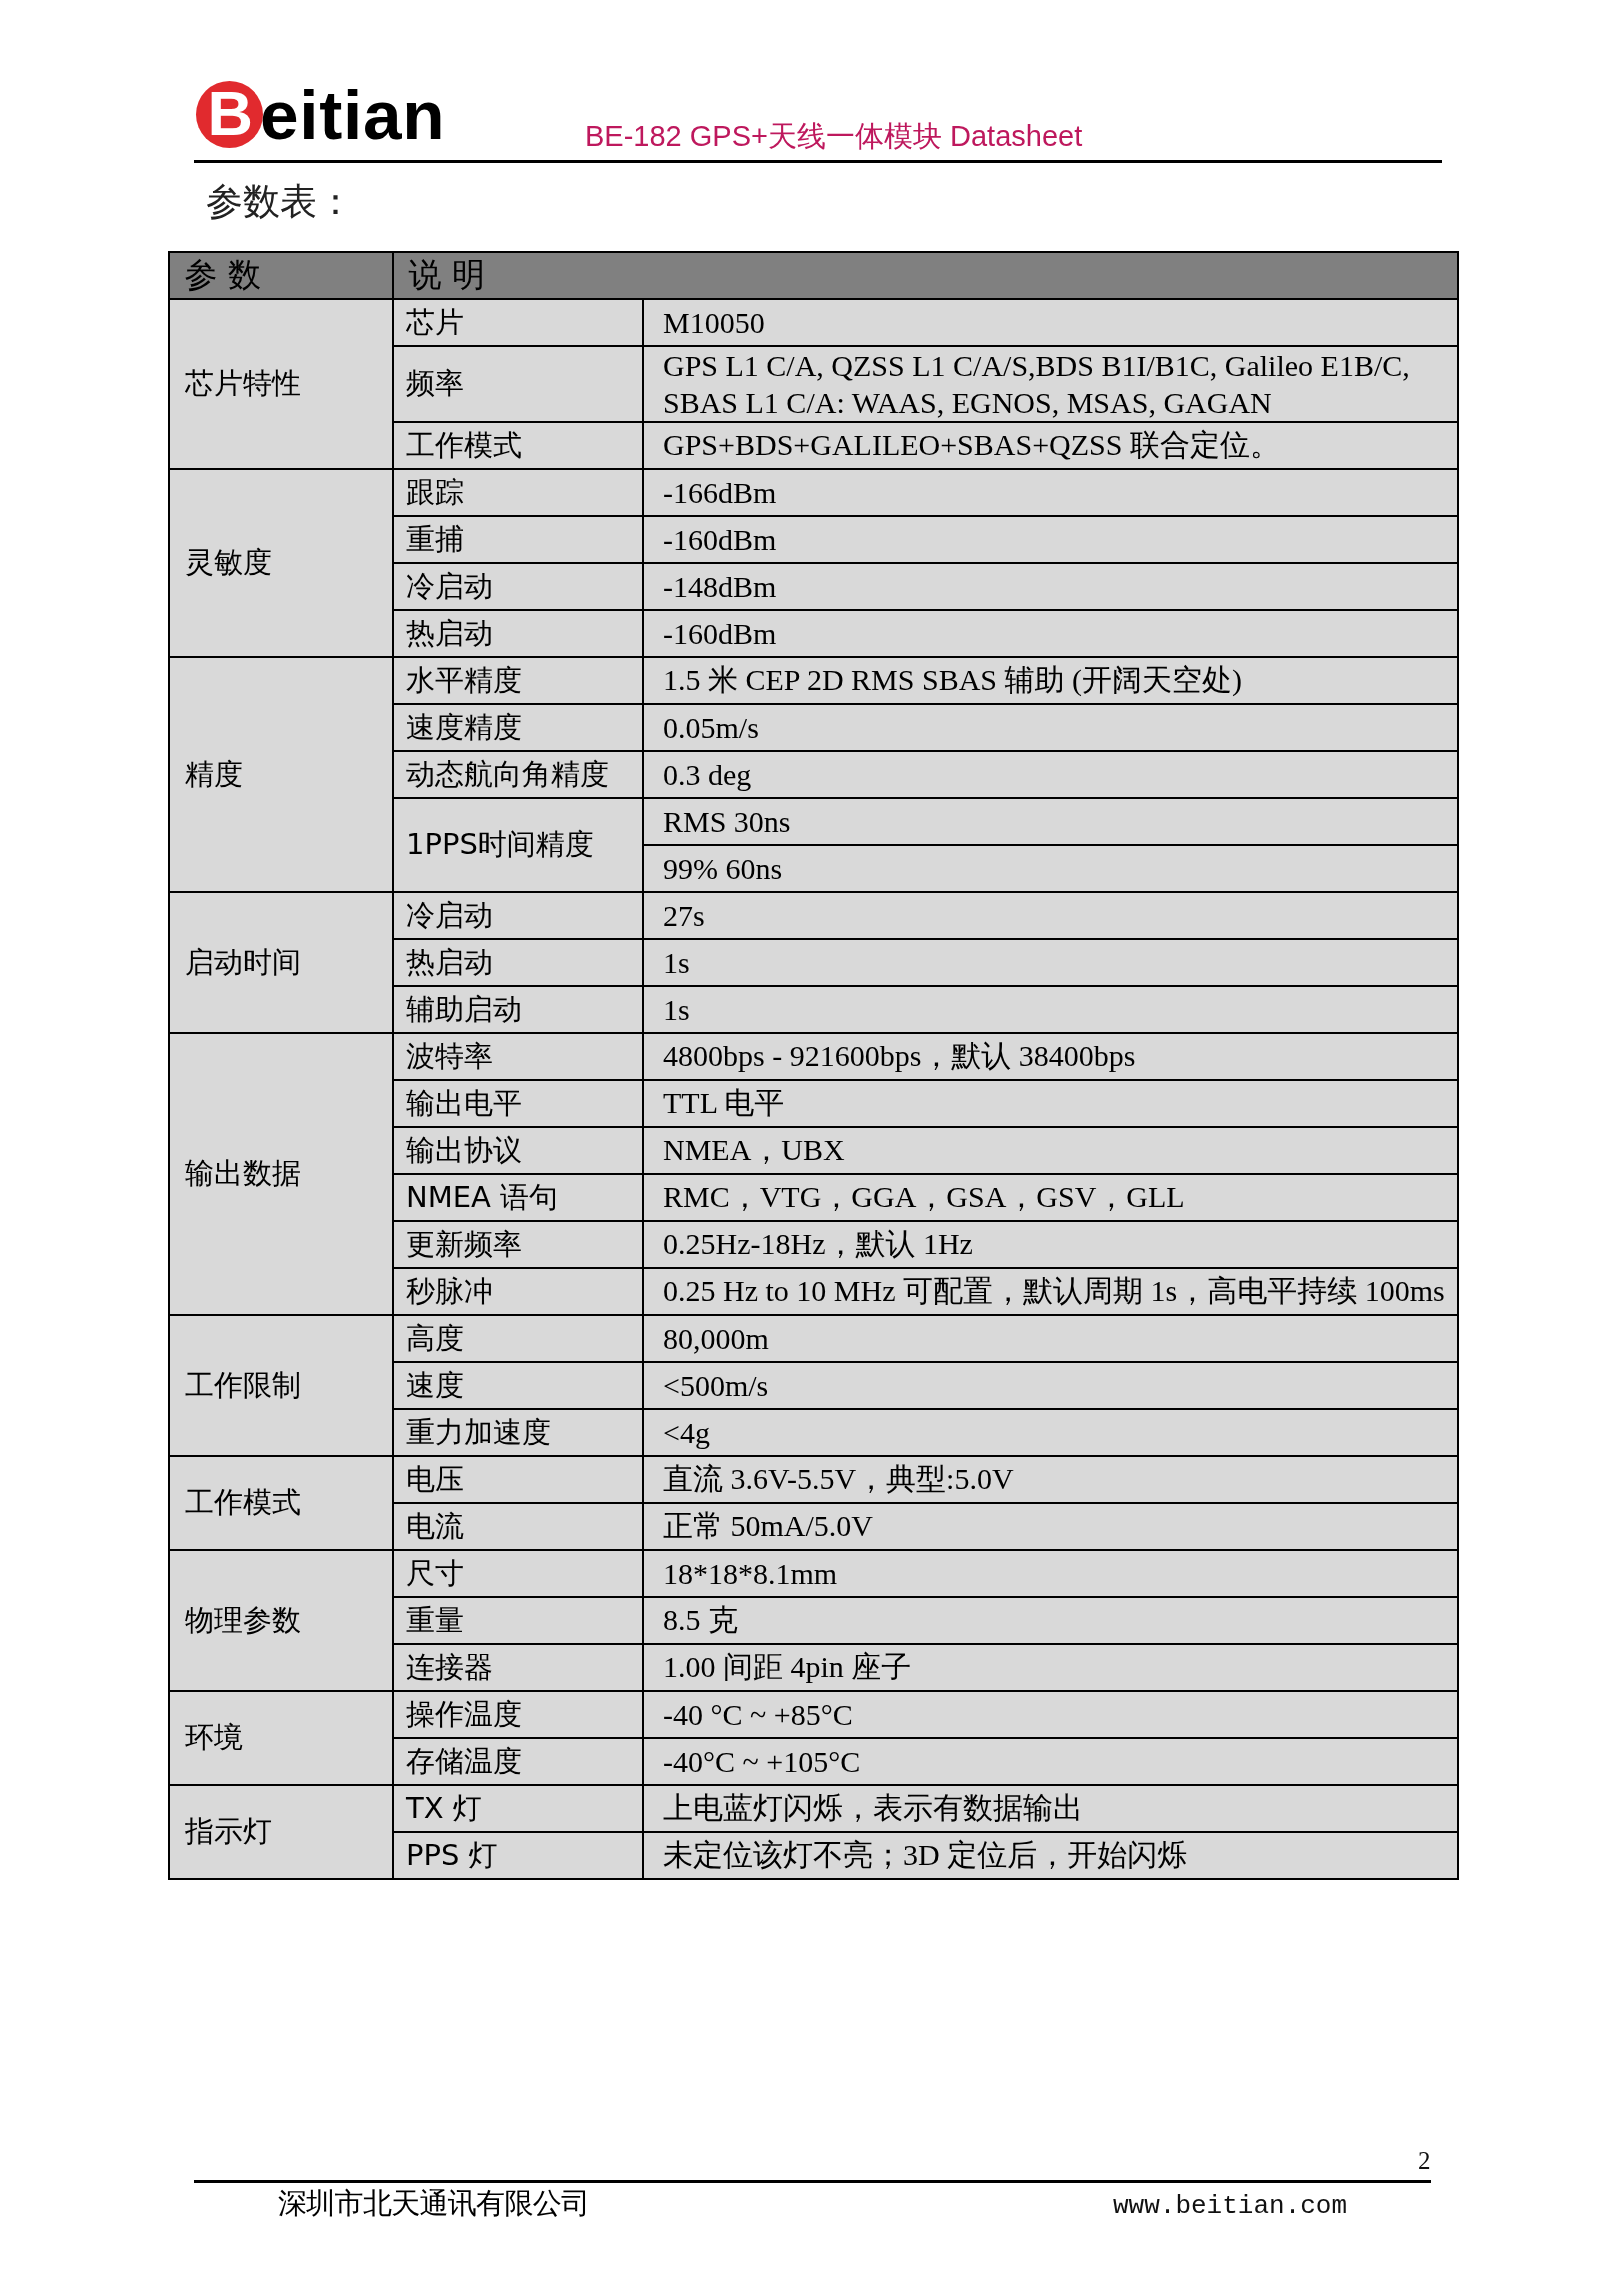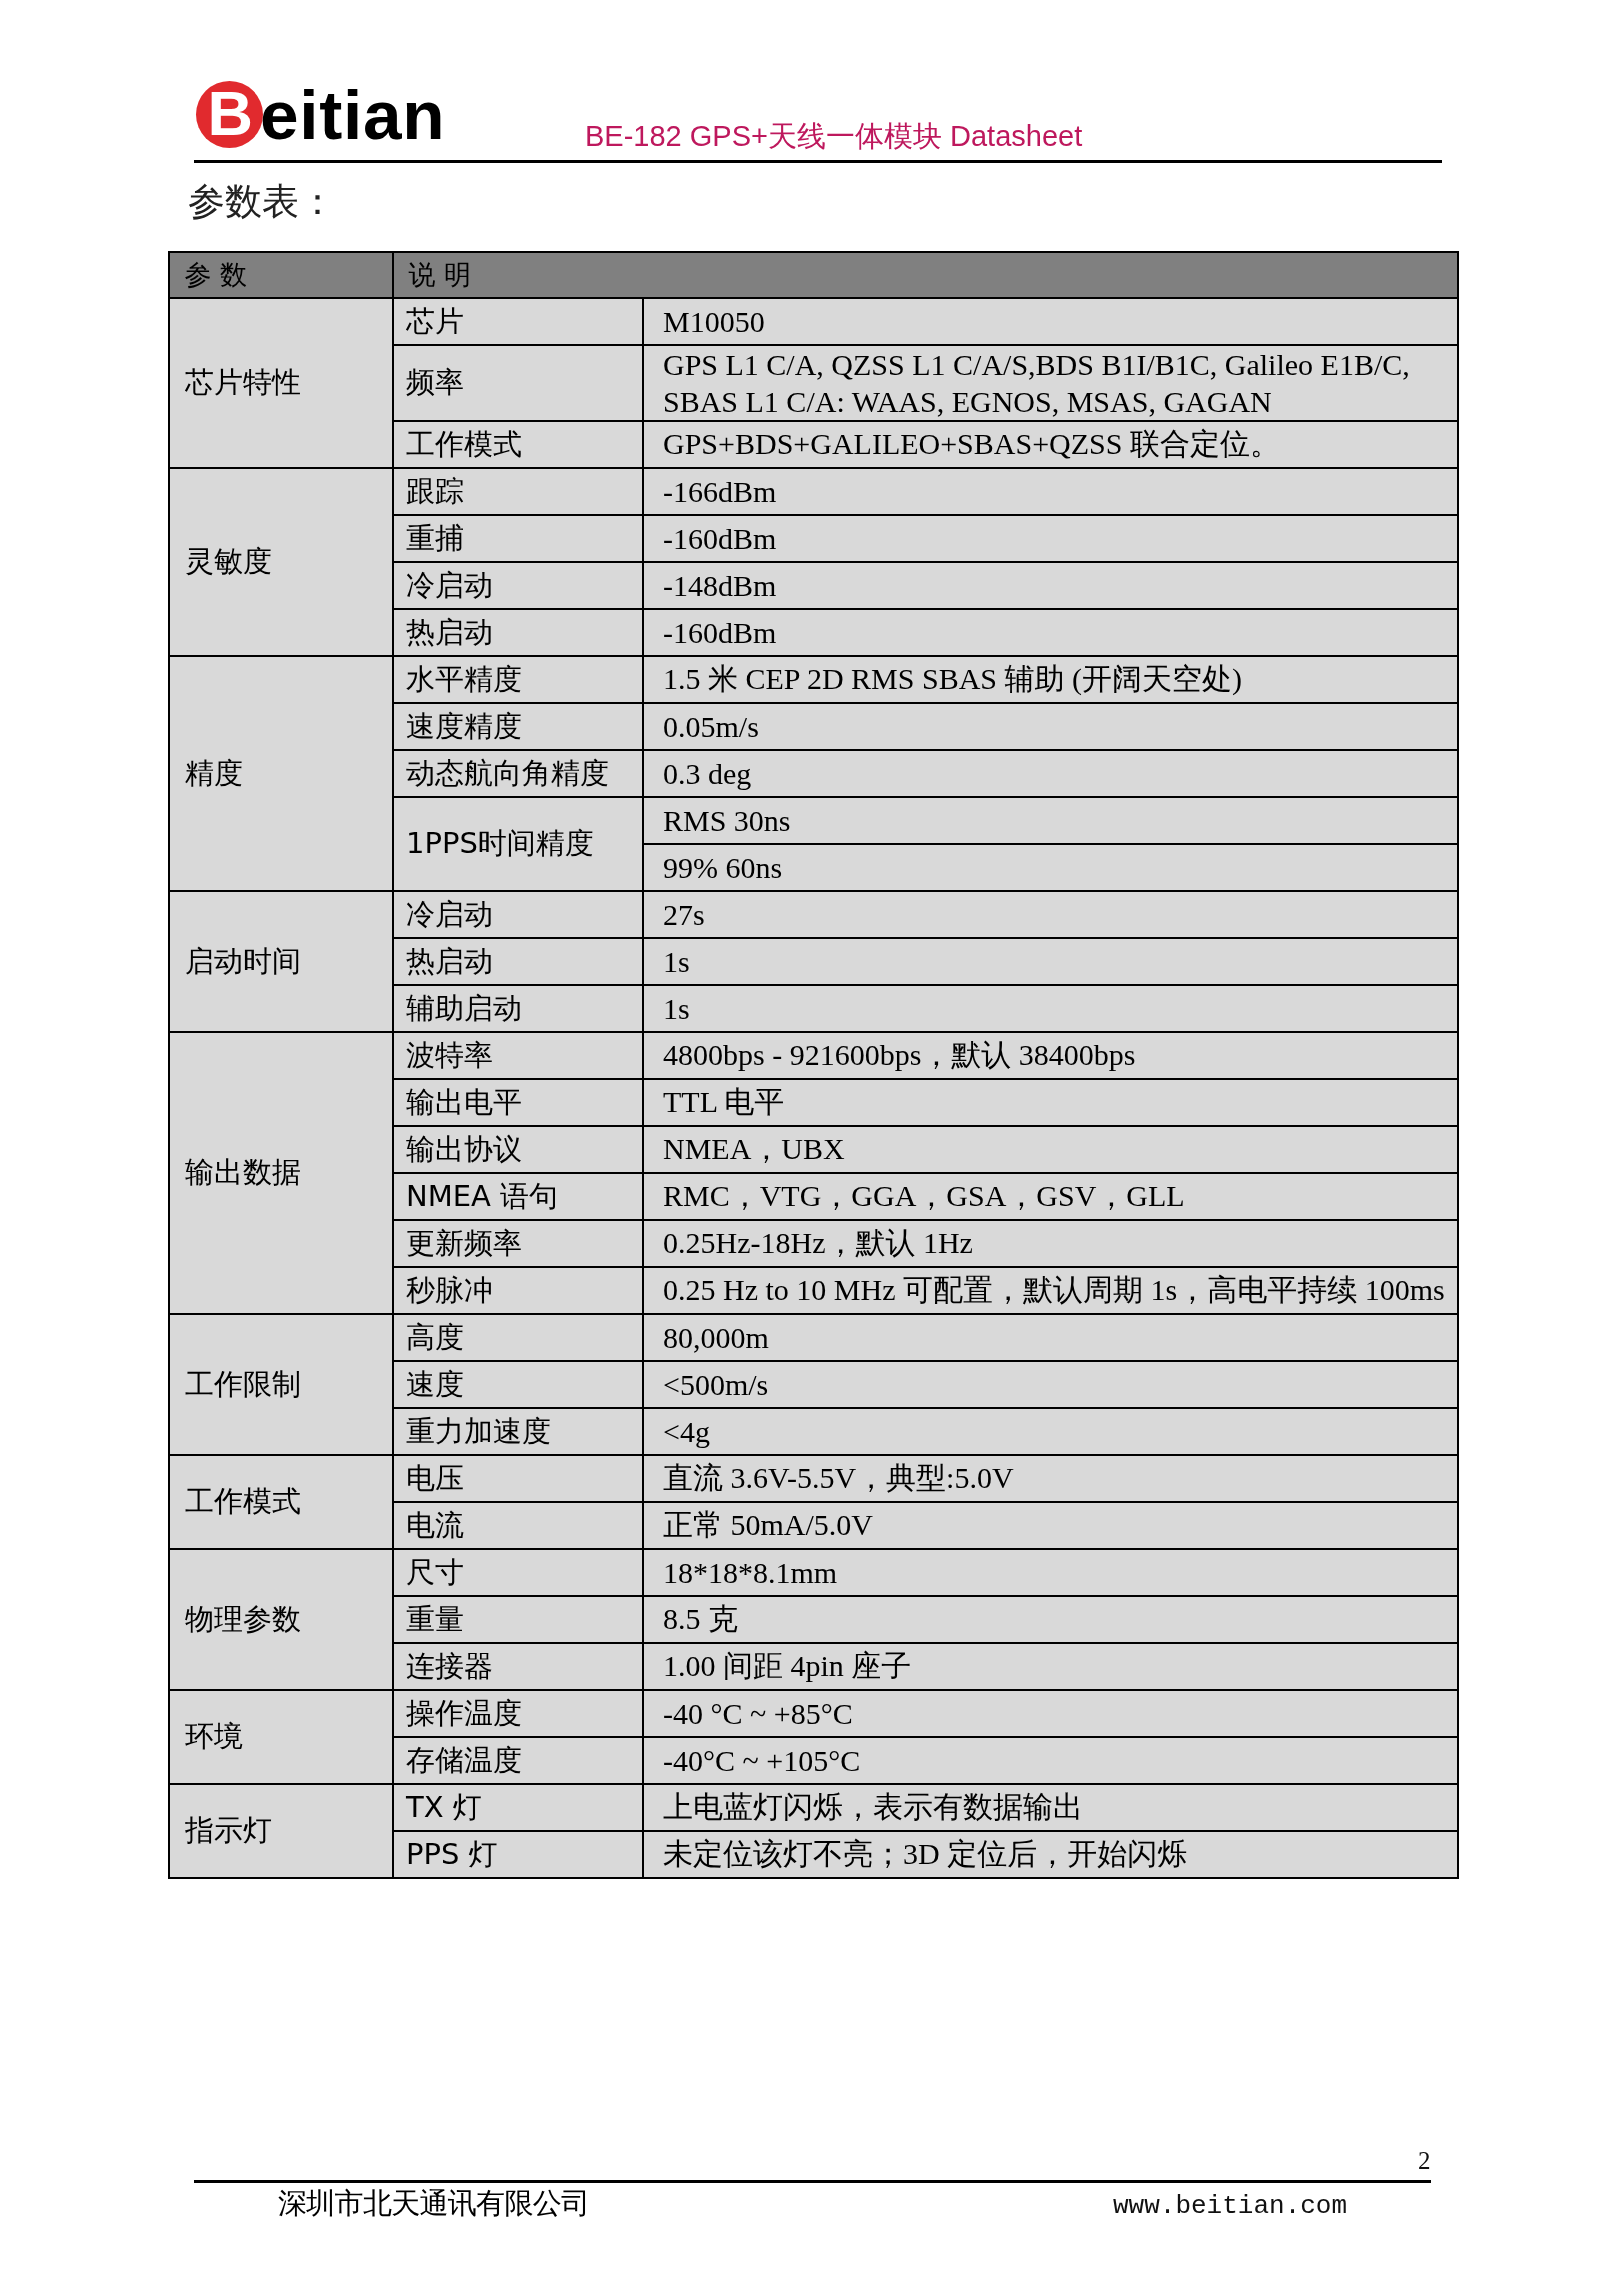--- a/index.html
+++ b/index.html
@@ -11,32 +11,32 @@
             display: flex; align-items: center; justify-content: center; }
   .logo-b span { font-family: "Liberation Sans", sans-serif; font-weight: bold; color: #ffffff;
                  font-size: 63px; line-height: 1; margin-left: 1.3px; margin-top: -1.3px; }
   .logo-rest { font-family: "Liberation Sans", sans-serif; font-weight: bold; font-size: 68px; line-height: 1;
                letter-spacing: 0.7px; color: #000; margin-left: -2.6px; transform: scaleX(1.02); transform-origin: left; }
 
   .doc-title { position: absolute; left: 585px; top: 122px; font-family: "Liberation Sans", sans-serif;
                font-size: 29px; line-height: 1; color: #be185d; white-space: nowrap; }
   .header-rule { position: absolute; left: 194px; top: 160px; width: 1248px; height: 2.6px; background: #000; }
 
-  .section-heading { position: absolute; left: 188px; top: 183px; font-family: "DejaVu Serif", "Liberation Serif", serif;
+  .section-heading { position: absolute; left: 206px; top: 183px; font-family: "DejaVu Serif", "Liberation Serif", serif;
                      font-size: 37px; line-height: 1; color: #222; }
 
   .spec-table { position: absolute; left: 168px; top: 251px; width: 1289px; border-collapse: collapse;
                 table-layout: fixed; font-size: 29px; }
   .spec-table col.c1 { width: 224px; }
   .spec-table col.c2 { width: 250px; }
   .spec-table col.c3 { width: 815px; }
   .spec-table th, .spec-table td { border: 2.6px solid #000; padding: 0 0 0 14.4px; text-align: left; vertical-align: middle;
                                    white-space: nowrap; overflow: hidden; }
   .spec-table thead th { background: #808080; height: 44px; font-weight: normal;
-                         font-family: "DejaVu Sans", sans-serif; font-size: 27px; color: #000; }
+                         font-family: "DejaVu Sans", sans-serif; font-size: 33px; color: #000; }
   .spec-table tbody td { background: #d9d9d9; height: 45px; }
   .spec-table td.group { font-family: "DejaVu Sans", sans-serif; font-size: 29px; padding-left: 15px; }
   .spec-table td.param { font-family: "DejaVu Sans", "Liberation Serif", serif; font-size: 29px; padding-left: 12px; }
   .spec-table td.value { font-family: "Liberation Serif", "DejaVu Serif", serif; font-size: 30px; padding-left: 19px; }
   .spec-table tr.tall td { height: 69px; }
   .spec-table td.value .line { display: block; line-height: 37px; }
 
   .page-number { position: absolute; left: 1418px; top: 2148px; font-family: "Liberation Serif", serif;
                  font-size: 25px; line-height: 1; color: #111; }
   .footer-rule { position: absolute; left: 194px; top: 2180px; width: 1237px; height: 2.6px; background: #000; }

